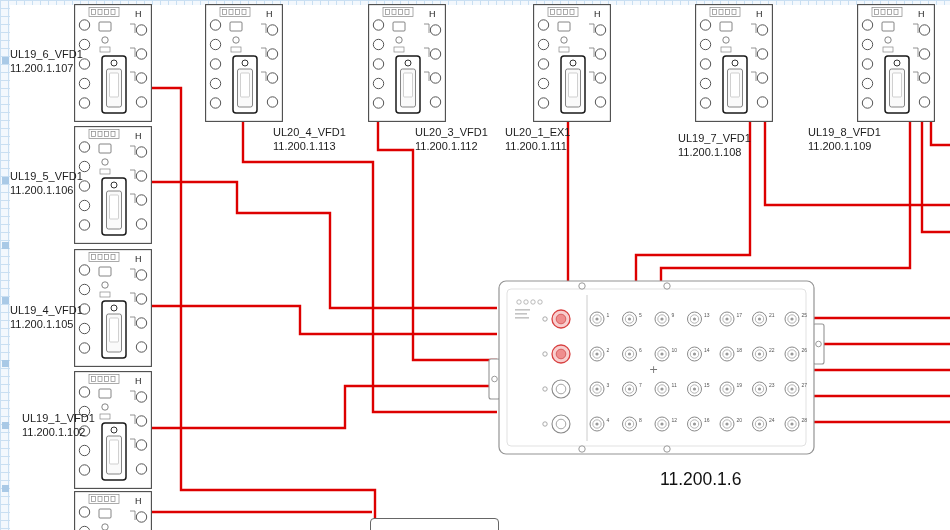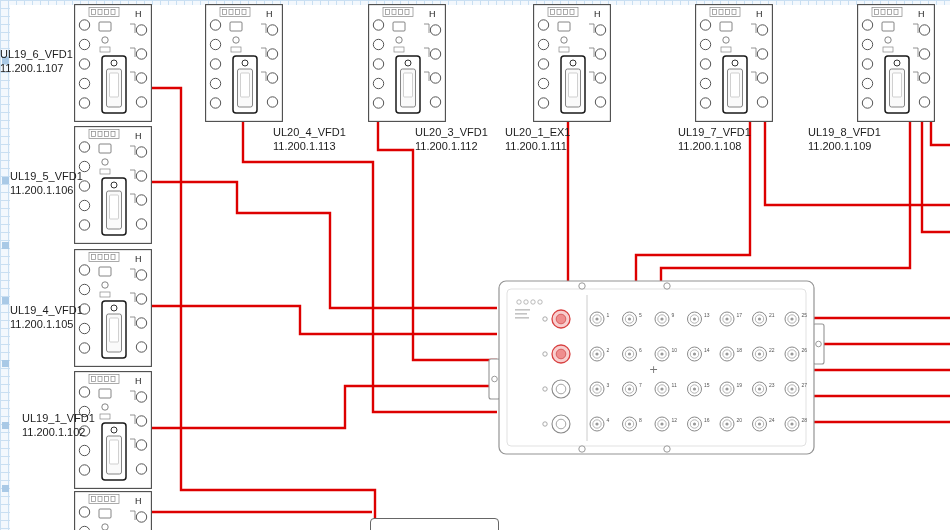--- a/index.html
+++ b/index.html
@@ -150,21 +150,21 @@
     </svg></div>
 <div class="module" style="left:695px;top:4px"><svg width="78" height="118" viewBox="0 0 78 118">
       <use href="#vfd-module"></use>
     </svg></div>
 <div class="module" style="left:857px;top:4px"><svg width="78" height="118" viewBox="0 0 78 118">
       <use href="#vfd-module"></use>
     </svg></div>
 
 <div class="partial-device"></div>
 
-<div class="dev-label" style="left:0;top:48px">
+<div class="dev-label" style="left:10px;top:48px">
     <div>UL19_6_VFD1</div>
     <div>11.200.1.107</div>
   </div>
 <div class="dev-label" style="left:10px;top:170px">
     <div>UL19_5_VFD1</div>
     <div>11.200.1.106</div>
   </div>
 <div class="dev-label" style="left:10px;top:304px">
     <div>UL19_4_VFD1</div>
     <div>11.200.1.105</div>
@@ -178,21 +178,21 @@
     <div>11.200.1.113</div>
   </div>
 <div class="dev-label" style="left:415px;top:126px">
     <div>UL20_3_VFD1</div>
     <div>11.200.1.112</div>
   </div>
 <div class="dev-label" style="left:505px;top:126px">
     <div>UL20_1_EX1</div>
     <div>11.200.1.111</div>
   </div>
-<div class="dev-label" style="left:678px;top:126px">
+<div class="dev-label" style="left:678px;top:132px">
     <div>UL19_7_VFD1</div>
     <div>11.200.1.108</div>
   </div>
 <div class="dev-label" style="left:808px;top:126px">
     <div>UL19_8_VFD1</div>
     <div>11.200.1.109</div>
   </div>
 
 <div class="dpm">
   <svg width="340" height="179" viewBox="0 0 340 179">
@@ -406,13 +406,14 @@
           <circle cx="305" cy="145" r="4.2" class="p-mid"></circle>
           <circle cx="305" cy="145" r="1.6" class="p-in"></circle>
           <text x="314.5" y="142.5" class="p-num">28</text>
         </g>
       </g>
     <text class="center-mark" x="162" y="94">+</text>
   </svg>
 </div>
 
 <div class="dpm-label">
+  <div>11.200.1.6</div>
 </div>
 
 </body></html>

